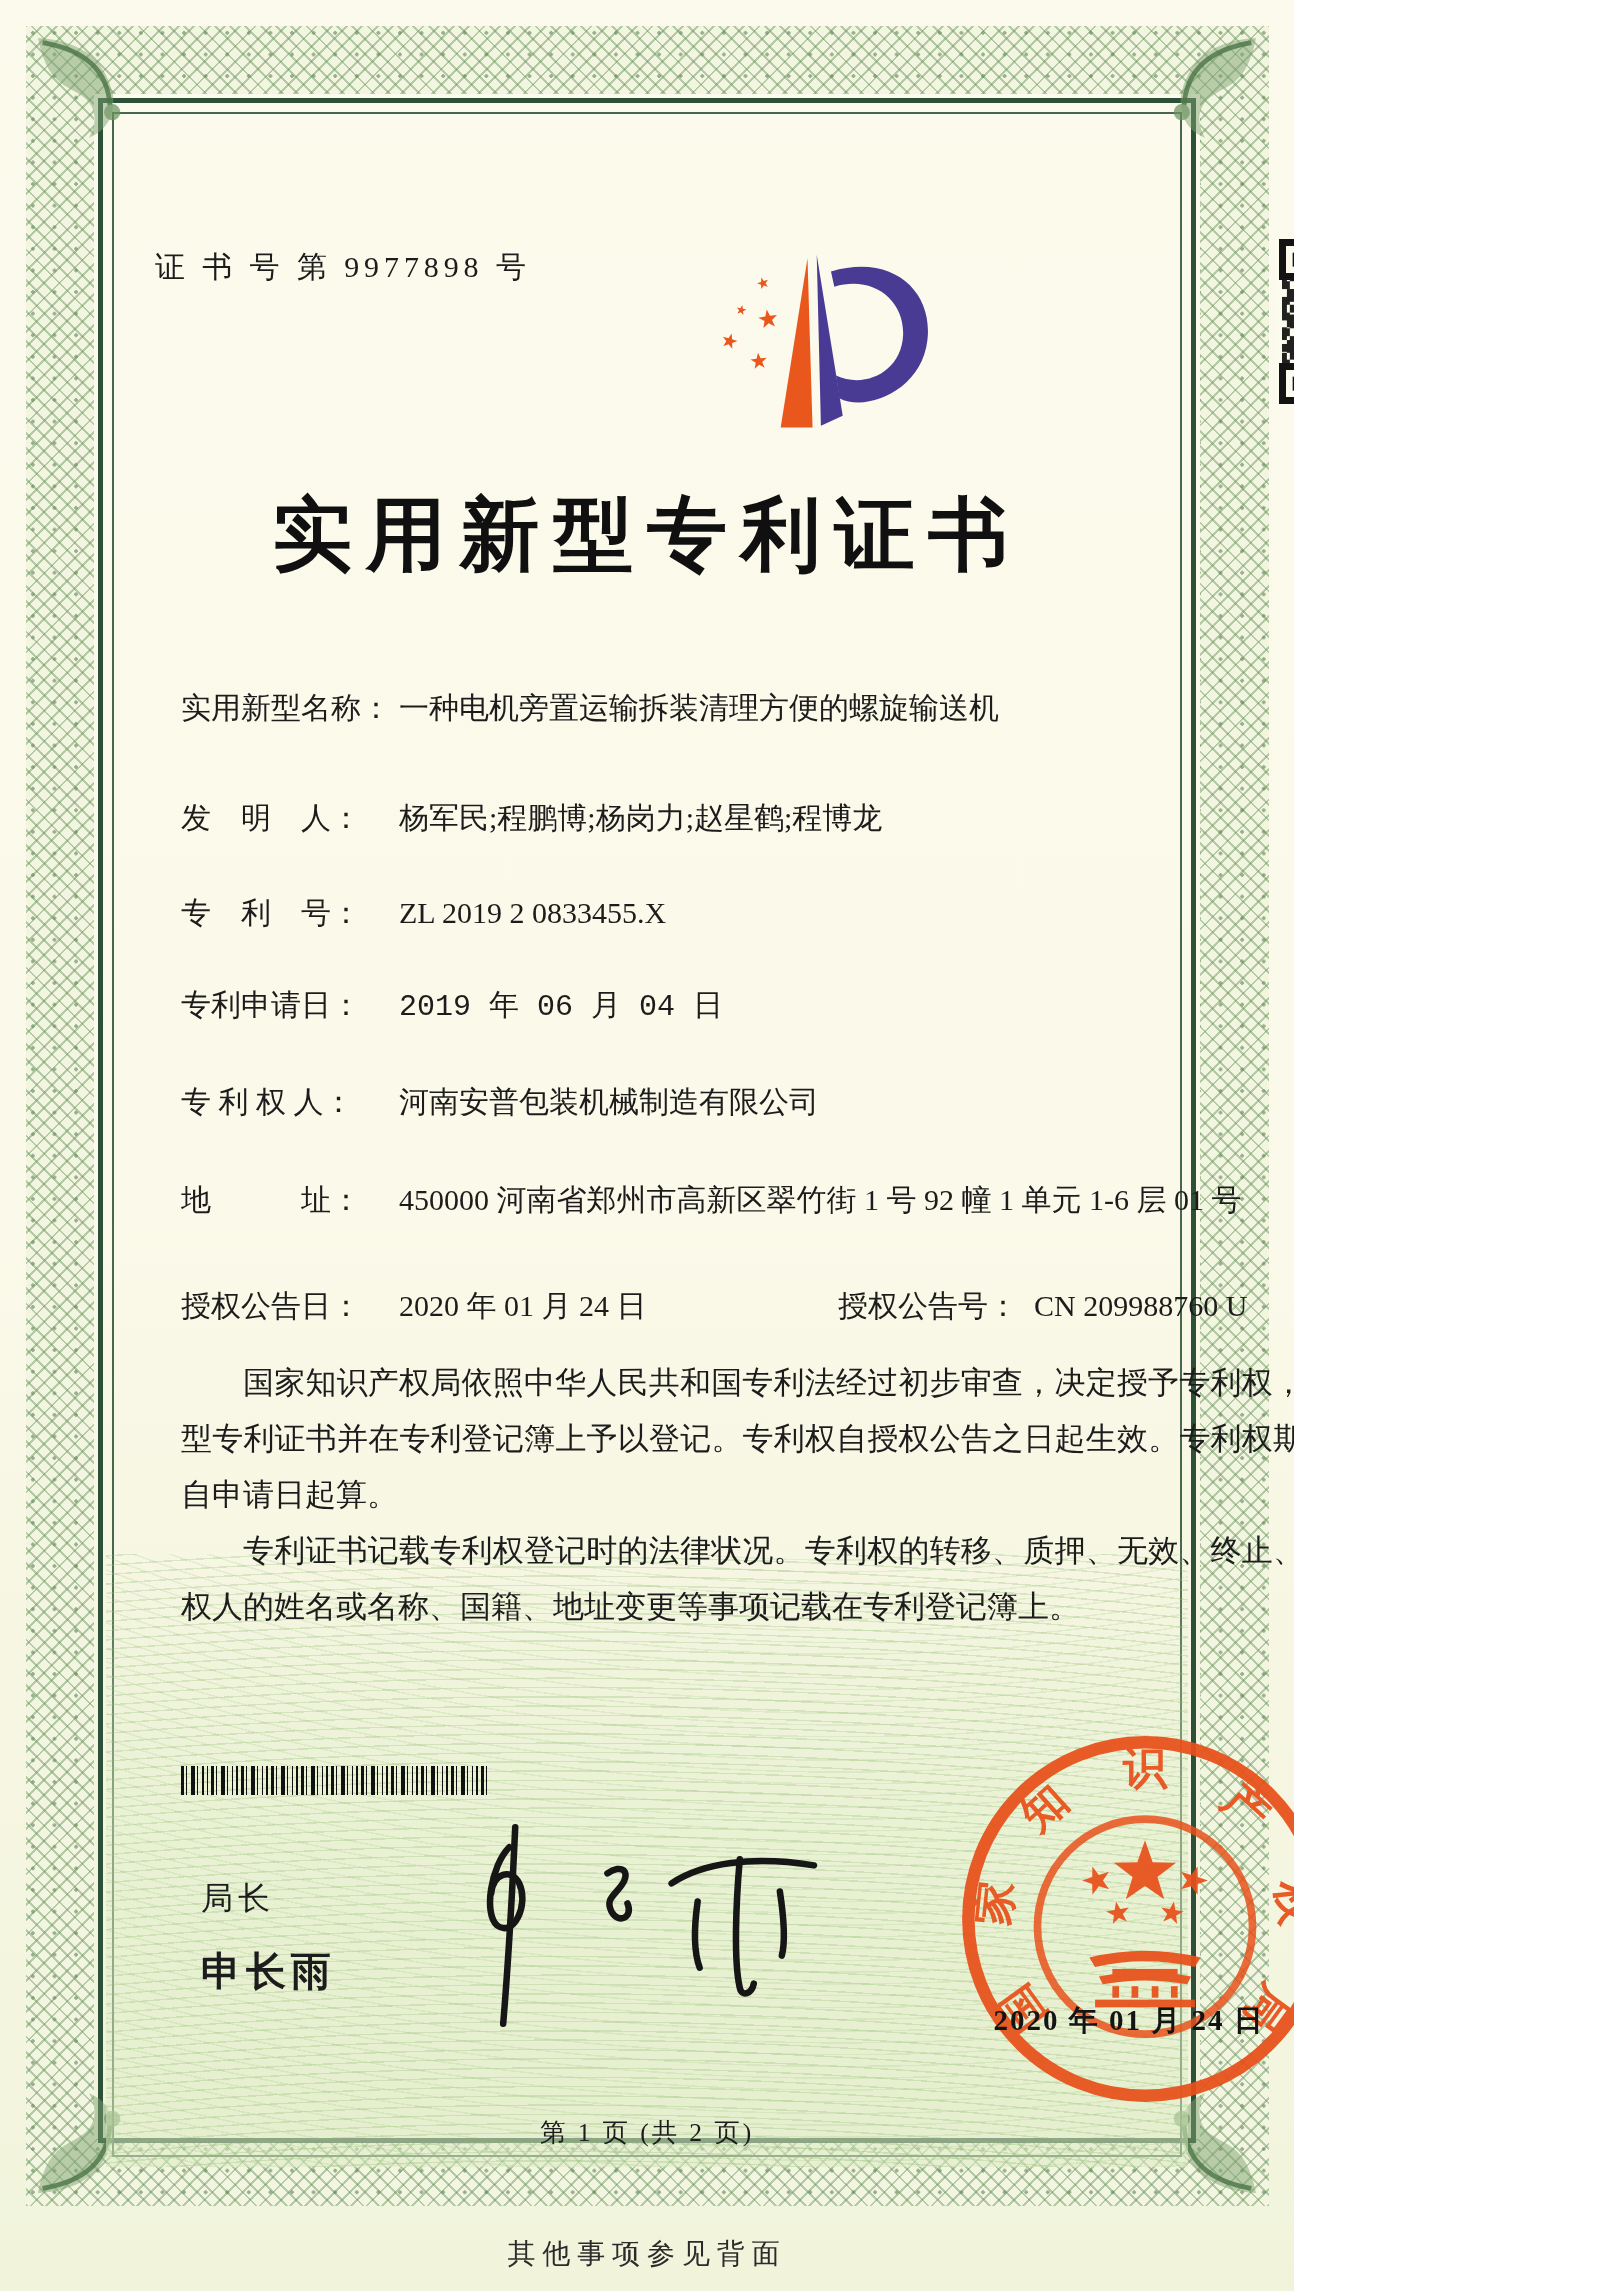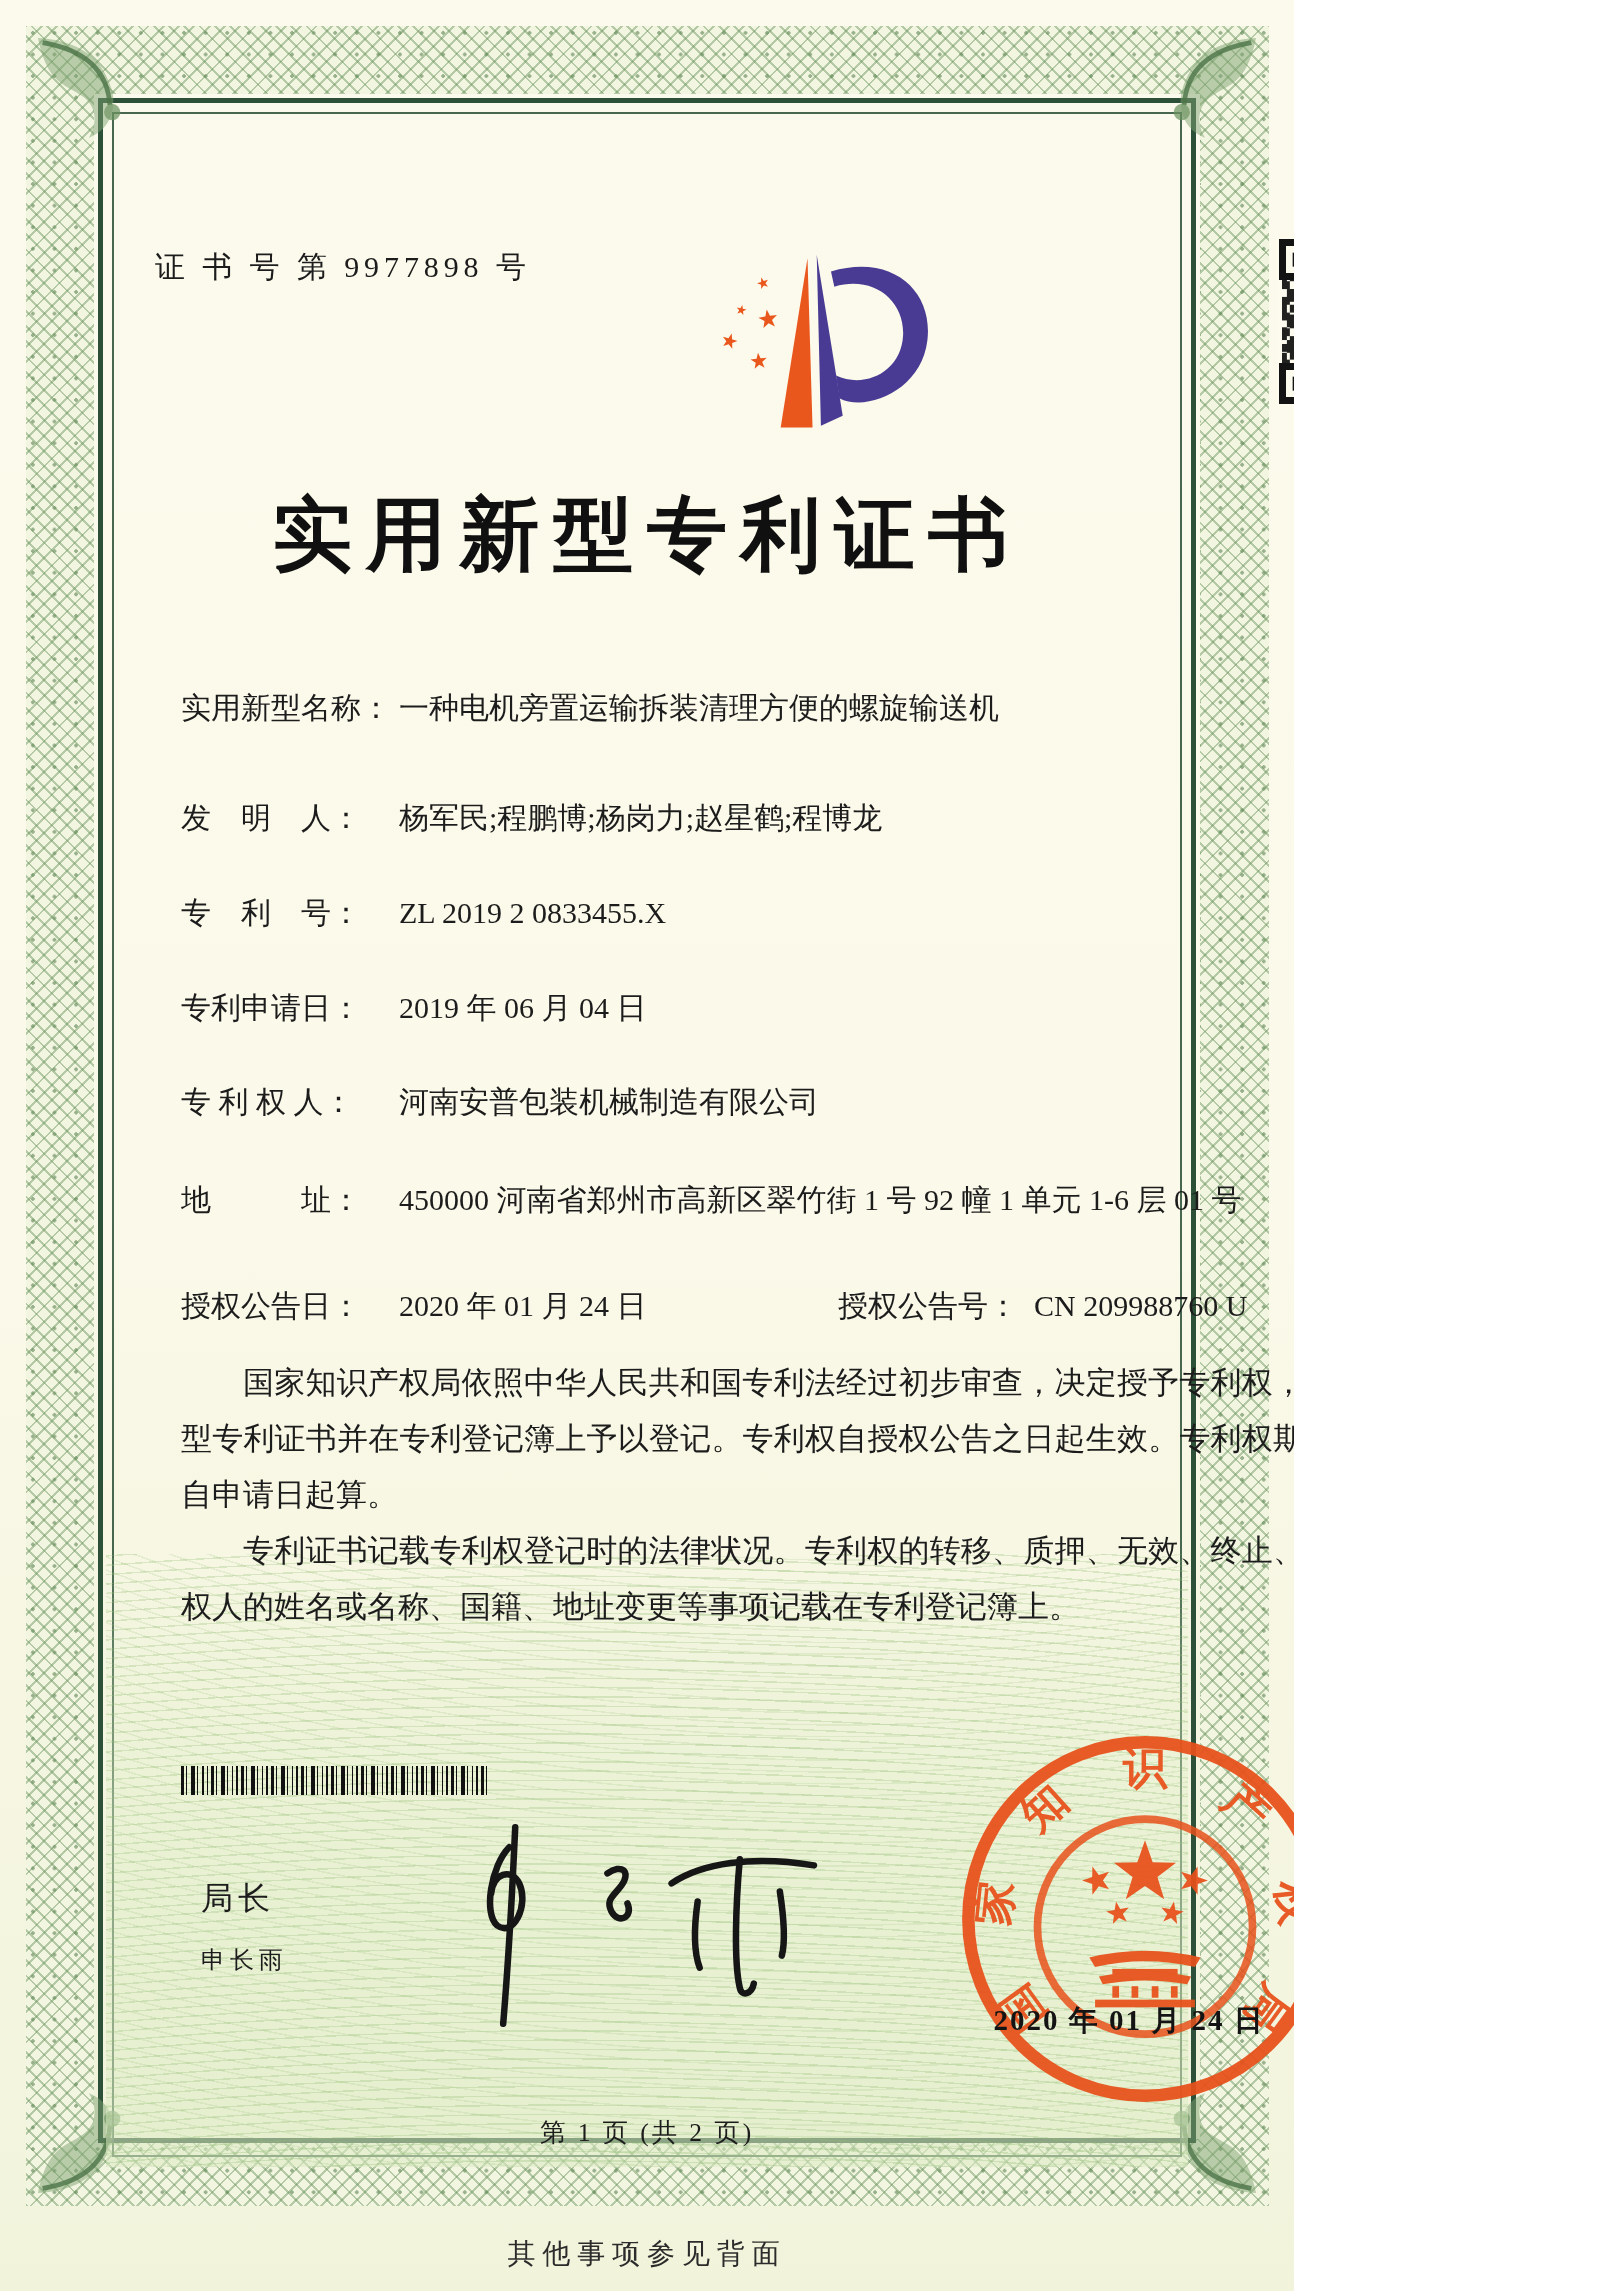--- a/index.html
+++ b/index.html
@@ -49,39 +49,39 @@
   .qr-eye::after{content:"";position:absolute;left:50%;top:50%;width:14.7px;height:14.7px;background:#131313;transform:translate(-50%,-50%);}
   .qr-eye.tl{left:2px;top:2px;} .qr-eye.tr{right:2px;top:2px;} .qr-eye.bl{left:2px;bottom:2px;}
 
   .title{position:absolute;left:0;right:0;top:482px;text-align:center;
     font-size:80px;font-weight:700;letter-spacing:13.7px;color:#101010;}
 
   .row{position:absolute;left:181px;width:1284px;display:flex;align-items:flex-start;font-size:30px;line-height:47px;}
   .row .label{flex:0 0 218px;white-space:pre;}
   .row .value{flex:1;}
   .r-name{top:684px;} .r-inventor{top:794px;} .r-patno{top:889px;}
-  .r-filing{top:984px;} .r-patentee{top:1078px;} .r-address{top:1176px;}
+  .r-filing{top:984px;font-family:Liberation Mono, monospace;} .r-patentee{top:1078px;} .r-address{top:1176px;}
   .r-grant{top:1282px;}
   .grant-pair2{position:absolute;left:838px;top:1282px;display:flex;font-size:30px;line-height:47px;gap:16px;}
   .grant-pair2 .label{white-space:pre;}
 
   .paras{position:absolute;left:181px;top:1355px;width:1279px;font-size:31px;line-height:56px;text-align:justify;}
   .paras p{margin:0;text-indent:2em;}
 
   .barcode{position:absolute;left:181px;top:1766px;width:306px;height:29px;
     background:repeating-linear-gradient(90deg,
       #111 0 2.9px, transparent 2.9px 4.9px,
       #111 4.9px 5.9px, transparent 5.9px 9.8px,
       #111 9.8px 13.7px, transparent 13.7px 15.7px,
       #111 15.7px 16.7px, transparent 16.7px 20.6px,
       #111 20.6px 22.5px, transparent 22.5px 25.5px,
       #111 25.5px 27.4px, transparent 27.4px 30px);}
 
   .director-label{position:absolute;left:201px;top:1877px;font-size:32px;letter-spacing:4.9px;font-family:Liberation Mono, monospace;}
-  .director-name{position:absolute;left:201px;top:1944px;font-size:24px;letter-spacing:4.9px;}
+  .director-name{position:absolute;left:201px;top:1944px;font-size:40px;letter-spacing:4.9px;font-weight:bold;}
   .signature{position:absolute;left:421px;top:1821px;width:421px;height:211px;}
 
   .seal{position:absolute;left:953px;top:1727px;width:384px;height:384px;opacity:.93;}
   .seal-date{position:absolute;left:982px;top:2001px;width:294px;text-align:center;
     font-size:29px;letter-spacing:2px;color:#141414;font-weight:600;}
 
   .page-info{position:absolute;left:0;right:0;top:2115px;text-align:center;font-size:25.5px;letter-spacing:2.9px;}
   .back-note{position:absolute;left:0;right:0;top:2235px;text-align:center;font-size:28px;letter-spacing:6.9px;color:#2b2b2b;}
 </style>
 </head>

